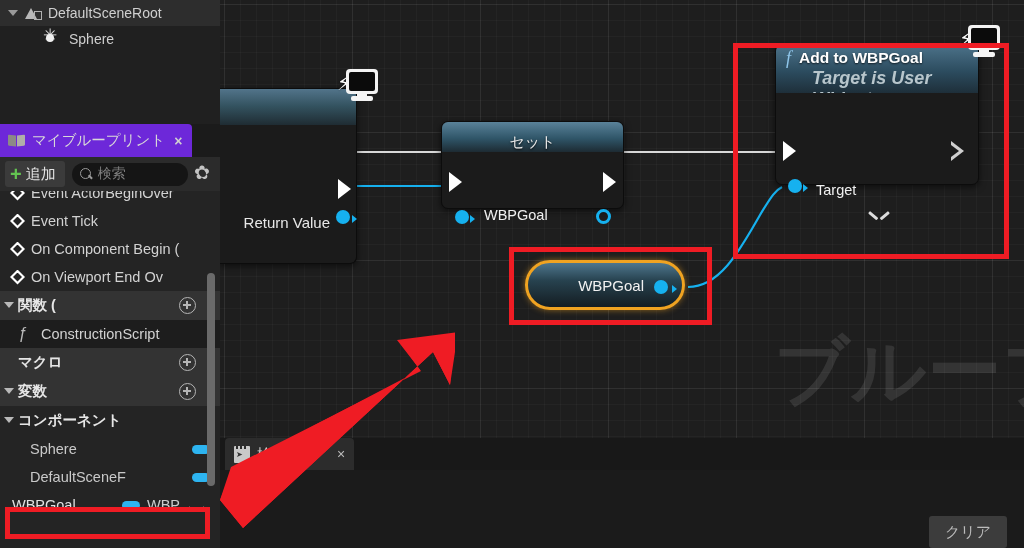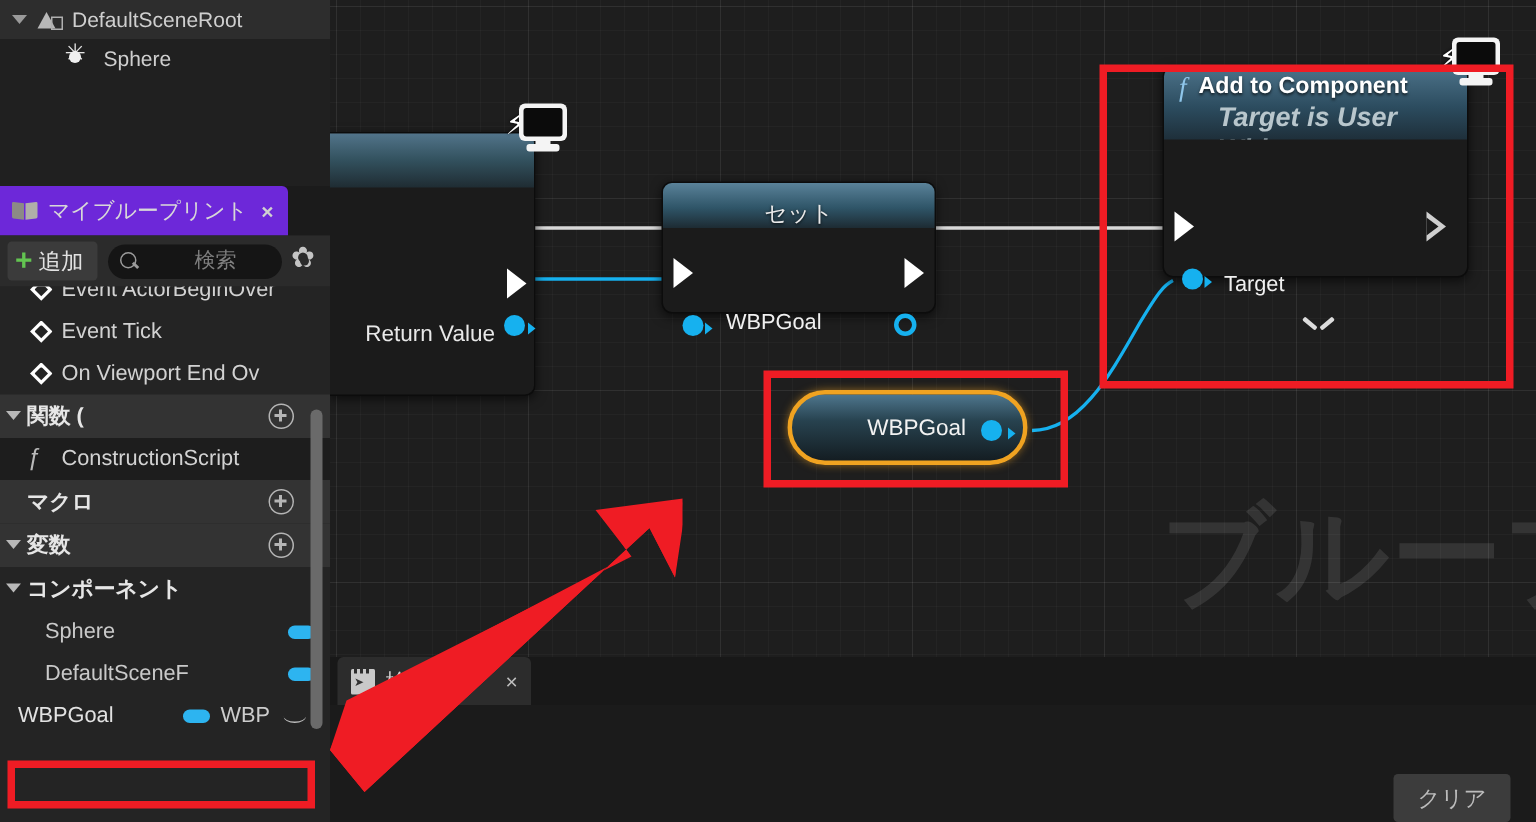--- a/index.html
+++ b/index.html
@@ -96,21 +96,21 @@
     background: #3b3b3b; border-radius: 3px; flex: none;
   }
   #add-plus {
     color: #63c451; font-size: 20px; font-weight: bold; line-height: 18px;
     margin-right: 4px;
   }
   #add-label { color: #e2e2e2; font-size: 15px; }
   #search-box {
     flex: 1; height: 23px; margin: 0 6px 0 7px;
     background: #151515; border-radius: 12px;
-    display: flex; align-items: center; padding: 0 8px; gap: 32px;
+    display: flex; align-items: center; padding: 0 8px;
   }
   .mag {
     width: 13px; height: 13px; position: relative; flex: none; margin-right: 5px;
   }
   .mag:before {
     content: ""; position: absolute; left: 0; top: 0;
     width: 9px; height: 9px; border: 1.6px solid #9b9b9b; border-radius: 50%;
   }
   .mag:after {
     content: ""; position: absolute; left: 8px; top: 8px;
@@ -131,21 +131,21 @@
 
   
   #mybp-list {
     position: absolute; left: 0; top: 191px; width: 220px; height: 357px;
     background: #242424; overflow: hidden;
   }
   .list-row {
     display: flex; align-items: center; height: 28px;
     color: #d2d2d2; font-size: 14.5px; white-space: nowrap;
   }
-  .evt-row { padding-left: 20px; }
+  .evt-row { padding-left: 10px; }
   .evt-diamond {
     width: 15px; height: 15px; flex: none; margin-right: 6px;
     background: #ffffff;
     clip-path: polygon(50% 0%, 100% 50%, 50% 100%, 0% 50%);
     position: relative;
   }
   .evt-diamond:after {
     content: ""; position: absolute; left: 3px; top: 3px;
     width: 9px; height: 9px; background: #242424;
     clip-path: polygon(50% 0%, 100% 50%, 50% 100%, 0% 50%);
@@ -462,20 +462,24 @@
       <div class="list-row evt-row" style="margin-top:-12px;">
         <span class="evt-diamond"></span>
         <span>Event ActorBeginOver</span>
       </div>
       <div class="list-row evt-row">
         <span class="evt-diamond"></span>
         <span>Event Tick</span>
       </div>
       <div class="list-row evt-row">
         <span class="evt-diamond"></span>
+        <span>On Component Begin (</span>
+      </div>
+      <div class="list-row evt-row">
+        <span class="evt-diamond"></span>
         <span>On Viewport End Ov</span>
       </div>
 
       <div class="section-row">
         <span class="tri"></span>
         <span>関数 (</span>
         <span class="plus-circle"></span>
       </div>
 
       <div class="list-row" id="row-construction">
@@ -557,21 +561,21 @@
         <span class="data-pin" style="left:13px; top:58px;"></span>
         <span class="data-pin-arrow" style="left:28px; top:63px;"></span>
         <span class="data-pin-hollow" style="right:12px; top:57px;"></span>
       </div>
     </div>
 
     <div class="node" id="node-atv">
       <div class="node-head">
         <div id="atv-title-row">
           <span id="atv-f">f</span>
-          <span id="node-atv-title">Add to Component</span>
+          <span id="node-atv-title">Add to WBPGoal</span>
         </div>
         <div id="node-atv-subtitle">Target is User Widget</div>
       </div>
       <div class="node-body">
         <span class="exec-pin-in" style="left:7px; top:48px;"></span>
         <span class="exec-pin-hollow" style="right:14px; top:48px;"></span>
         <span class="data-pin" style="left:12px; top:86px;"></span>
         <span class="data-pin-arrow" style="left:27px; top:91px;"></span>
         <span id="node-atv-target">Target</span>
         <span class="chev-down" style="left:95px; top:118px;"></span>

